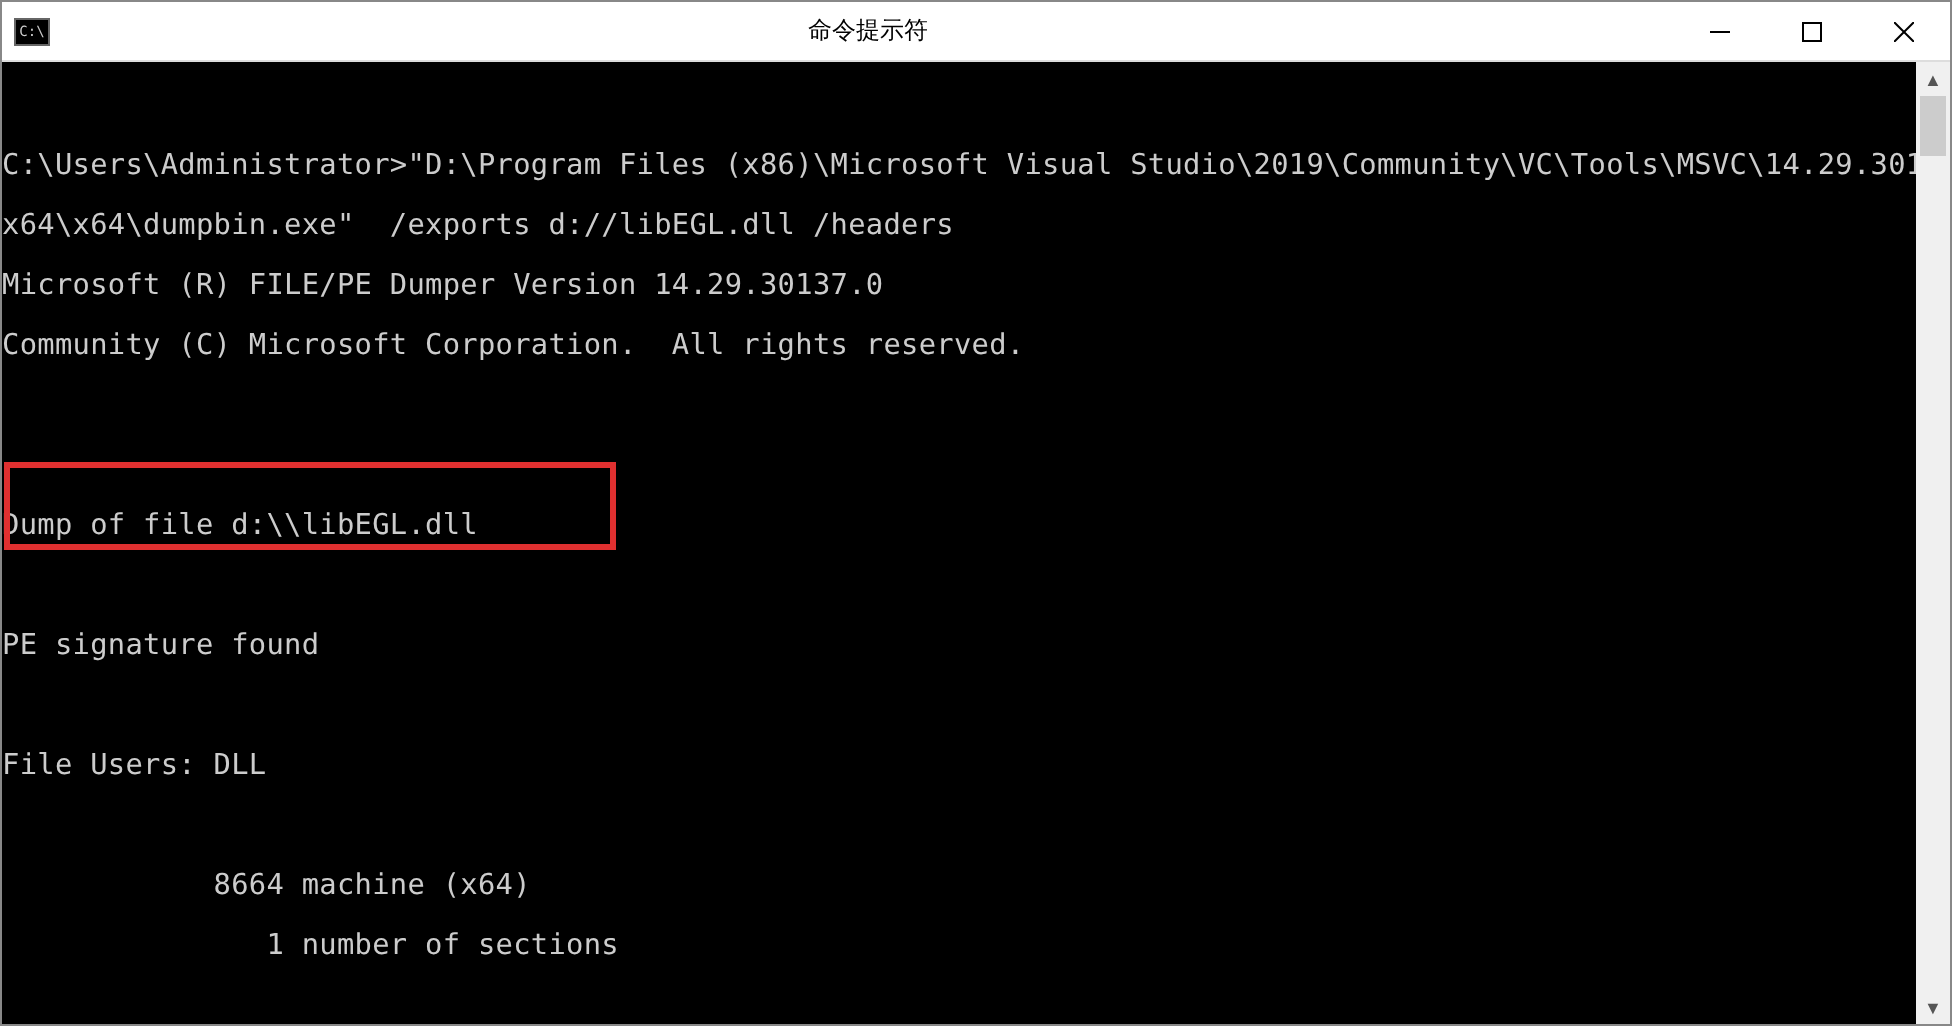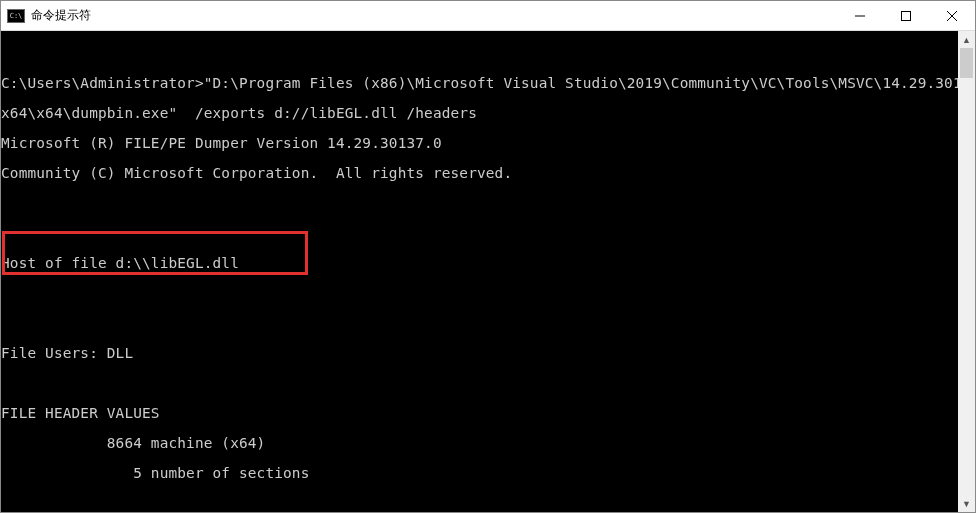--- a/index.html
+++ b/index.html
@@ -12,20 +12,21 @@
     border: 1px solid #888;
     position: relative;
   }
   .titlebar {
     height: 30px;
     background: #fff;
     border-bottom: 1px solid #ddd;
     display: flex;
     align-items: center;
     padding-left: 6px;
+    text-align: center;
   }
   .app-icon {
     width: 18px;
     height: 14px;
     background: #000;
     border: 1px solid #666;
     margin-right: 6px;
     display: flex;
     align-items: center;
     justify-content: center;
@@ -129,28 +130,28 @@
 </div>
 
 <div class="terminal">
 <div class="gap"></div>
 <div class="line">C:\Users\Administrator&gt;"D:\Program Files (x86)\Microsoft Visual Studio\2019\Community\VC\Tools\MSVC\14.29.30133\bin\Host</div>
 <div class="line">x64\x64\dumpbin.exe"  /exports d://libEGL.dll /headers</div>
 <div class="line">Microsoft (R) FILE/PE Dumper Version 14.29.30137.0</div>
 <div class="line">Community (C) Microsoft Corporation.  All rights reserved.</div>
 <div class="gap"></div>
 <div class="gap"></div>
-<div class="line">Host of file d:\\libEGL.dll</div>
+<div class="line">Dump of file d:\\libEGL.dll</div>
 <div class="gap"></div>
+<div class="line">PE signature found</div>
 <div class="gap"></div>
 <div class="line">File Users: DLL</div>
 <div class="gap"></div>
-<div class="line">FILE HEADER VALUES</div>
 <div class="line">            8664 machine (x64)</div>
-<div class="line">               5 number of sections</div>
+<div class="line">               1 number of sections</div>
 
 
 
 
 
 
 
 
 
 

